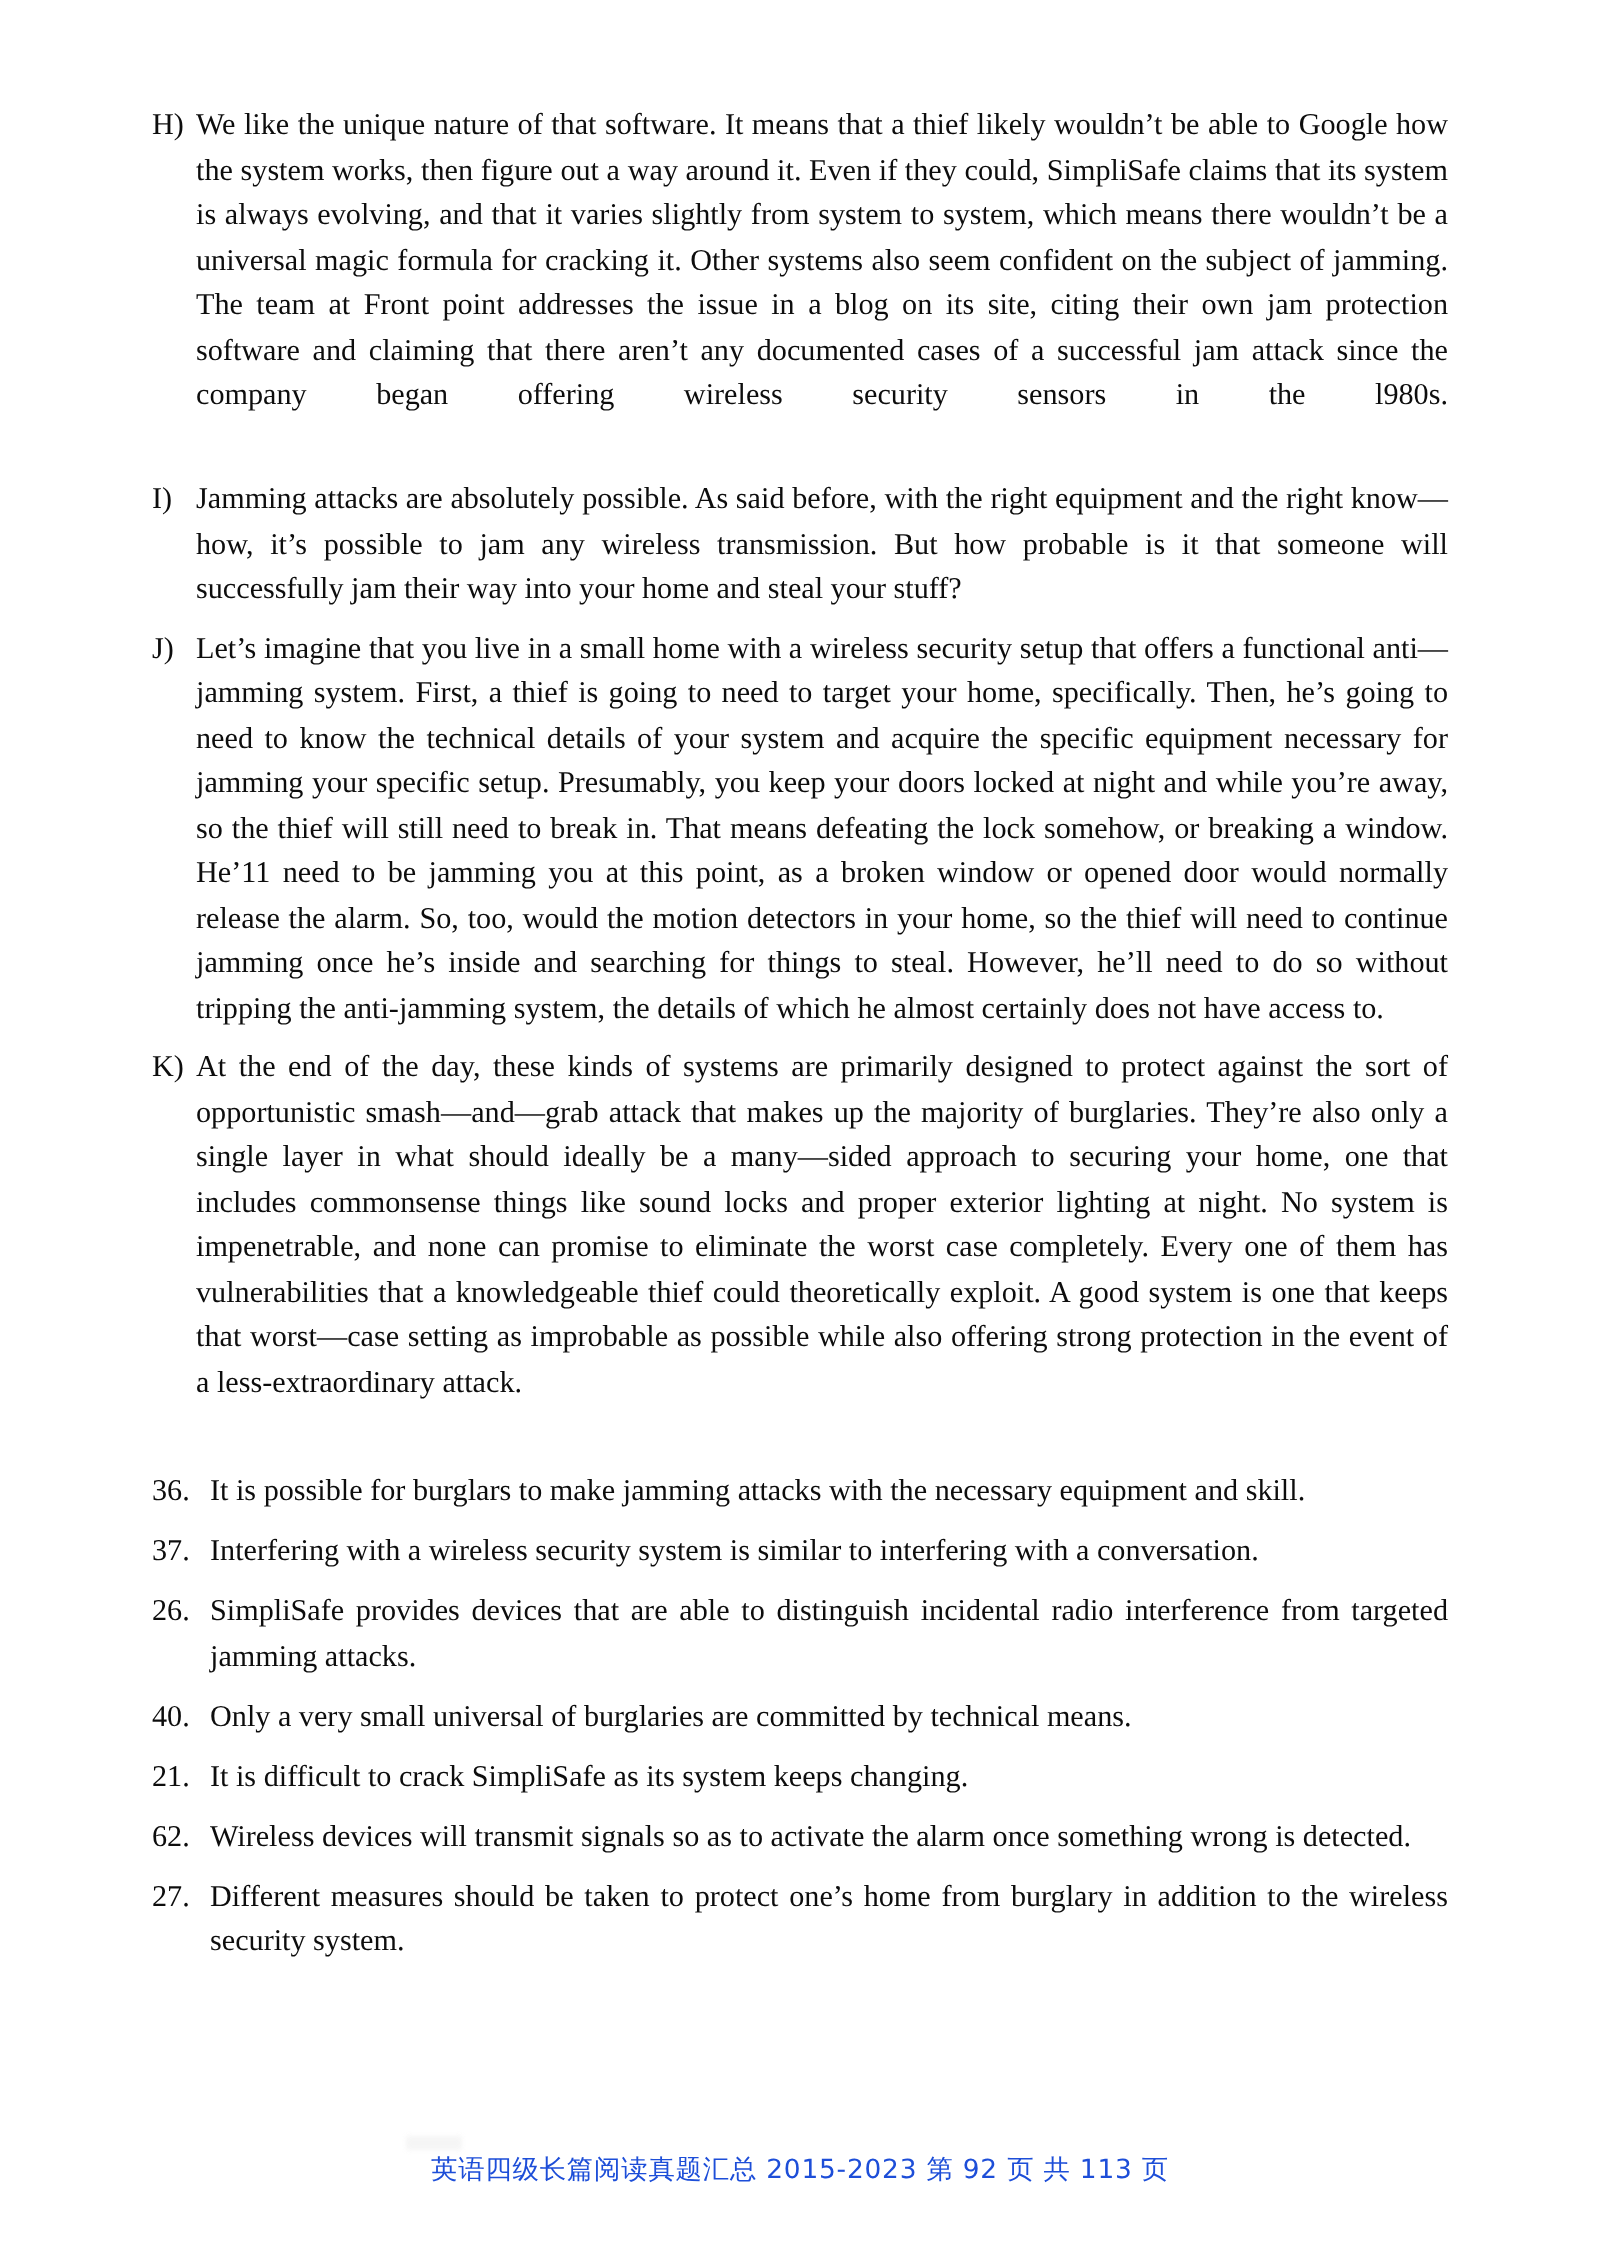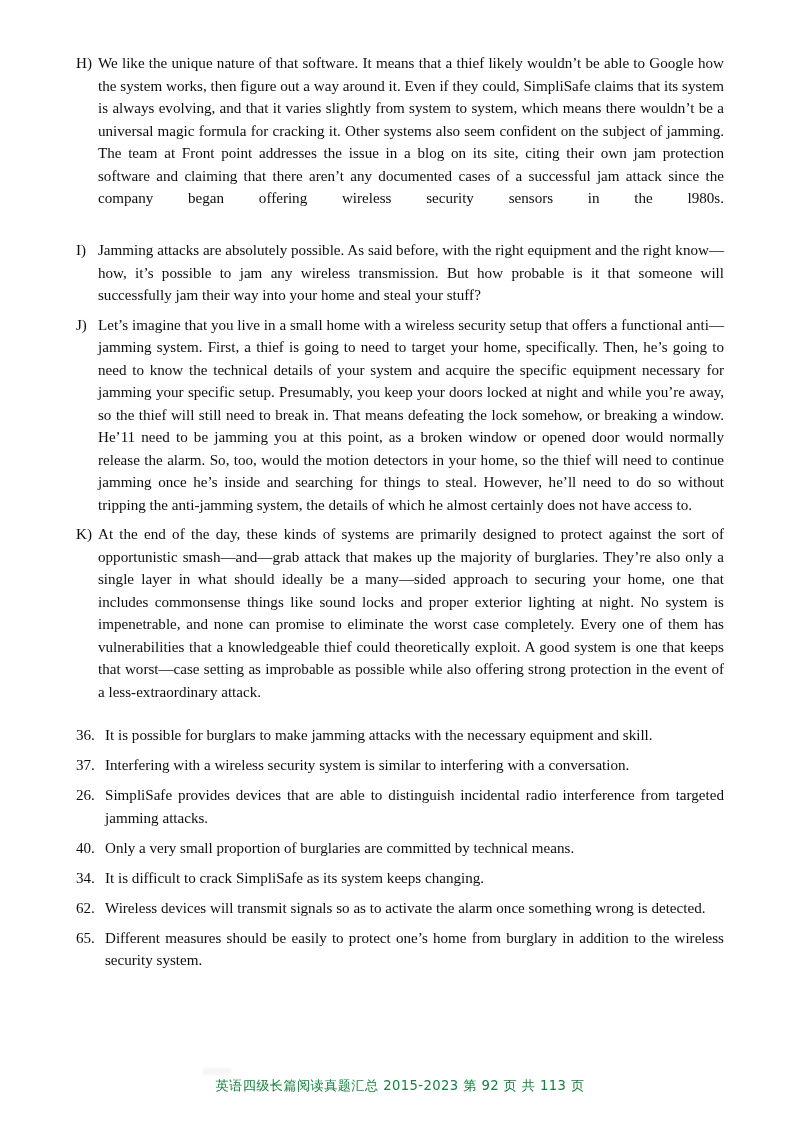--- a/index.html
+++ b/index.html
@@ -57,21 +57,21 @@
   
   .para-body::after {
     content: "";
     display: inline-block;
     width: 100%;
   }
   .para.no-stretch .para-body::after { display: none; }
 
   
   .questions {
-    margin-top: 21px;
+    margin-top: 32px;
   }
   .qitem {
     position: relative;
     padding-left: 29px;
     margin: 0 0 7.5px 0;
     font-size: 15.1px;
     line-height: 22.5px;
     text-align: justify;
     text-justify: inter-word;
   }
@@ -96,21 +96,21 @@
   
   .footer {
     position: absolute;
     left: 0;
     right: 0;
     top: 1077px;
     text-align: center;
     font-family: "DejaVu Sans", "Liberation Sans", sans-serif;
     font-size: 13.2px;
     line-height: 18px;
-    color: #15803d;
+    color: #1d4ed8;
     letter-spacing: 0.2px;
   }
   .footer .cn { letter-spacing: 0.4px; }
 
   
   .scan-smudge {
     position: absolute;
     left: 203px;
     top: 1068px;
     width: 28px;
@@ -165,36 +165,36 @@
       </div>
 
 
       <div class="qitem no-stretch">
         <span class="qnum">26.</span>
         <span class="qtext">SimpliSafe provides devices that are able to distinguish incidental radio interference from targeted jamming attacks.</span>
       </div>
 
       <div class="qitem no-stretch">
         <span class="qnum">40.</span>
-        <span class="qtext">Only a very small proportion of burglaries are committed by technical means.</span>
-      </div>
-
-      <div class="qitem no-stretch">
-        <span class="qnum">34.</span>
+        <span class="qtext">Only a very small universal of burglaries are committed by technical means.</span>
+      </div>
+
+      <div class="qitem no-stretch">
+        <span class="qnum">21.</span>
         <span class="qtext">It is difficult to crack SimpliSafe as its system keeps changing.</span>
       </div>
 
       <div class="qitem no-stretch">
         <span class="qnum">62.</span>
         <span class="qtext">Wireless devices will transmit signals so as to activate the alarm once something wrong is detected.</span>
       </div>
 
       <div class="qitem no-stretch">
-        <span class="qnum">65.</span>
-        <span class="qtext">Different measures should be easily to protect one’s home from burglary in addition to the wireless security system.</span>
+        <span class="qnum">27.</span>
+        <span class="qtext">Different measures should be taken to protect one’s home from burglary in addition to the wireless security system.</span>
       </div>
 
 
 
     </div>
 
   </div>
 
   <div class="scan-smudge"></div>
 

